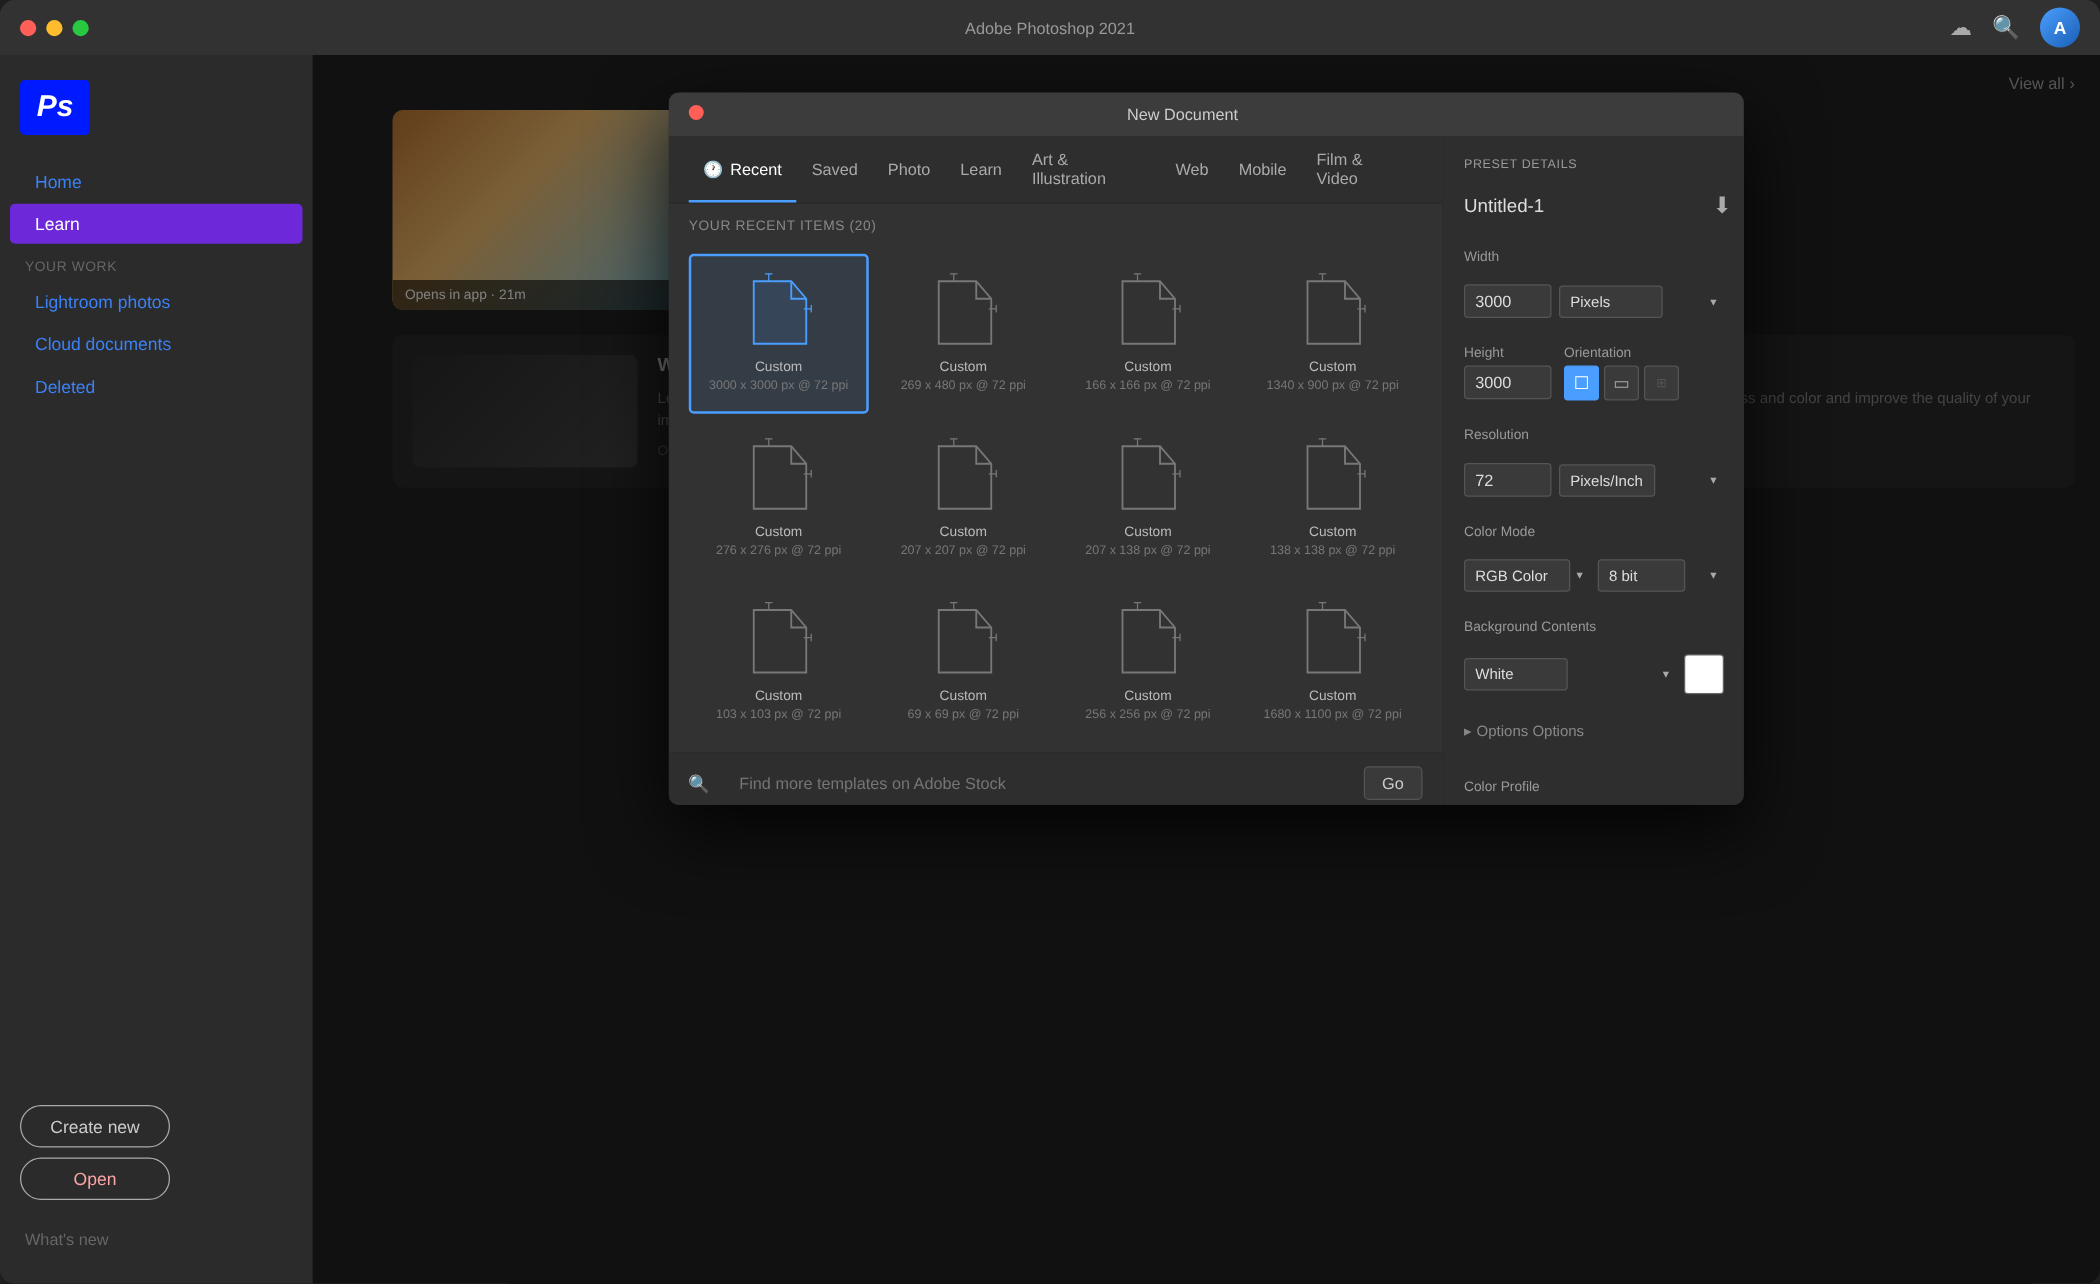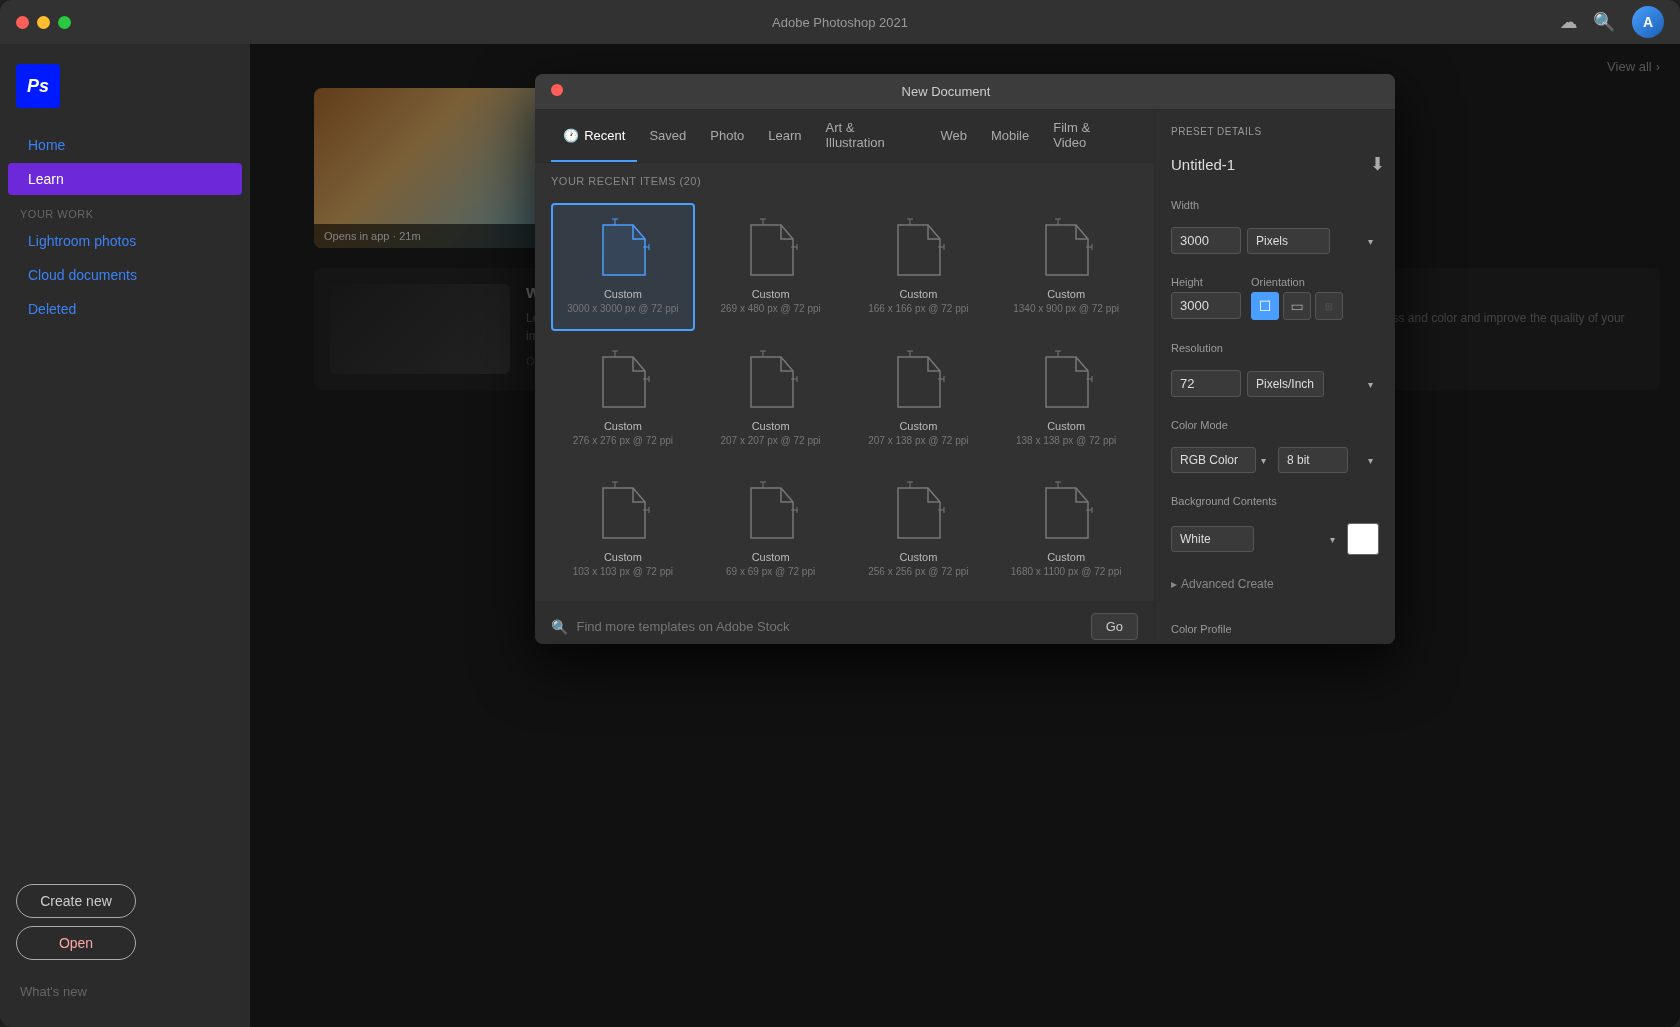--- a/index.html
+++ b/index.html
@@ -72,26 +72,26 @@
     
     .sidebar {
       width: 250px;
       background: #2b2b2b;
       padding: 20px 0;
       display: flex;
       flex-direction: column;
       flex-shrink: 0;
     }
     .sidebar-ps-icon {
-      width: 44px; height: 44px;
+      width: 56px; height: 44px;
       background: #001aff;
       border-radius: 4px;
       margin: 0 16px 20px 16px;
       display: flex; align-items: center; justify-content: center;
-      color: white; font-weight: bold; font-size: 18px;
+      color: white; font-weight: bold; font-size: 24px;
       font-style: italic;
     }
     .sidebar-nav-item {
       padding: 8px 20px;
       color: #3b82f6;
       font-size: 14px;
       cursor: pointer;
       border-radius: 4px;
       margin: 1px 8px;
     }
@@ -336,20 +336,21 @@
       background: #2e2e2e;
     }
     .modal-search-icon { color: #888; font-size: 14px; }
     .modal-search-input {
       flex: 1;
       background: transparent;
       border: none;
       outline: none;
       color: #a3a3a3;
       font-size: 13px;
+      margin-left: 15px;
     }
     .modal-search-btn {
       background: #3a3a3a;
       border: 1px solid #555;
       border-radius: 4px;
       color: #ccc;
       padding: 5px 14px;
       font-size: 13px;
       cursor: pointer;
     }
@@ -867,21 +868,21 @@
                     <option>White</option>
                     <option>Black</option>
                     <option>Transparent</option>
                   </select>
                 </div>
                 <div class="color-swatch"></div>
               </div>
 
               <div class="advanced-options-toggle">
                 <span>▸</span>
-                <span>Advanced Create</span>
+                <span>Options Options</span>
               </div>
 
               <div class="divider"></div>
 
               <div class="field-label">Color Profile</div>
 
             </div>
           </div>
         </div>
       </div>

